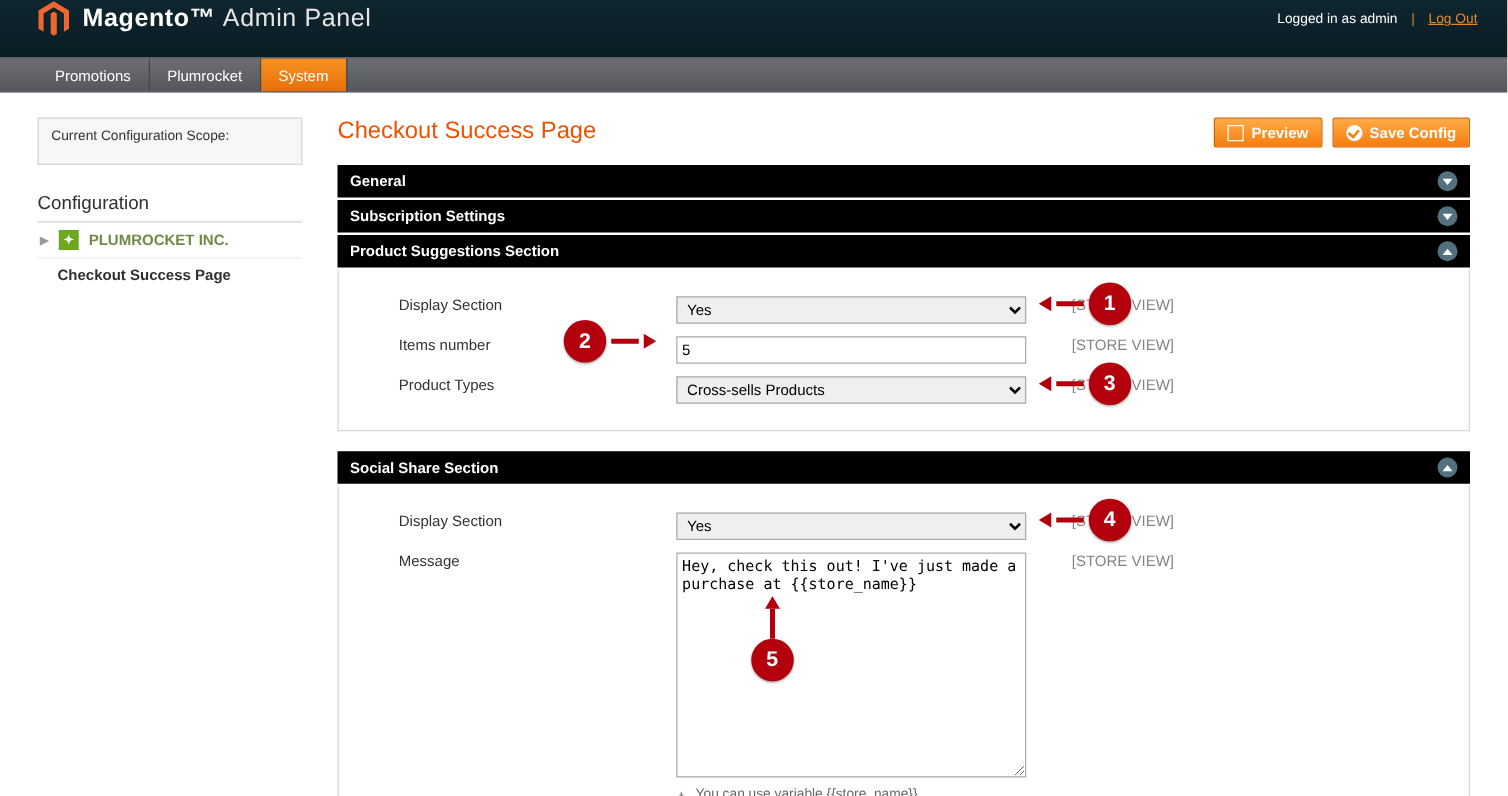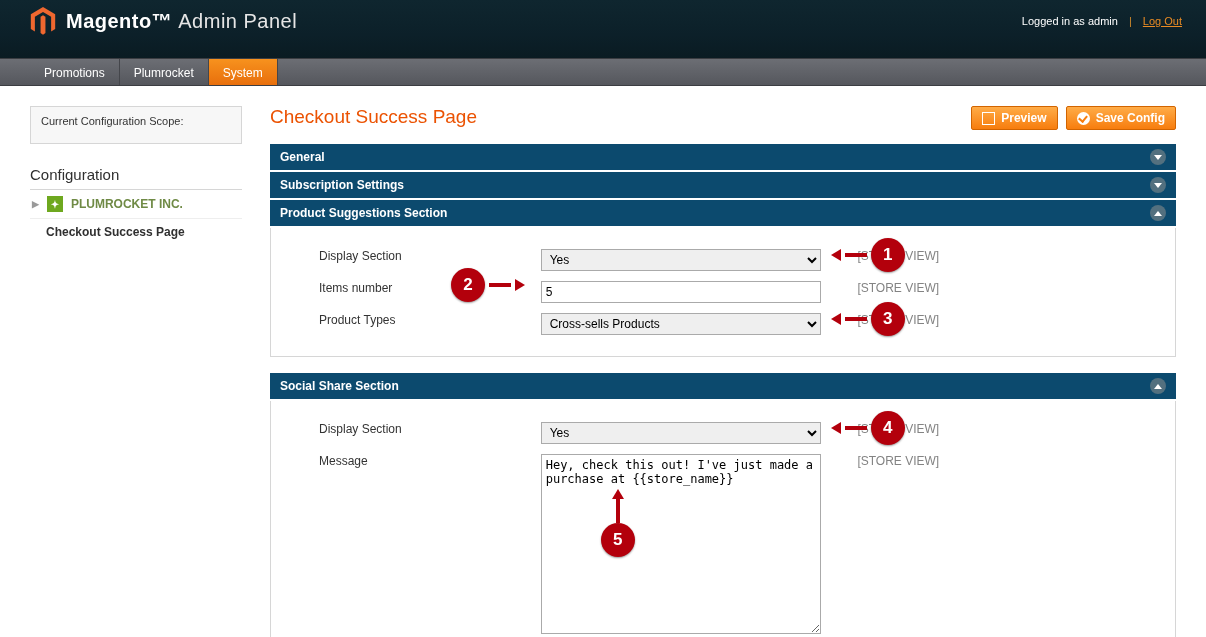--- a/index.html
+++ b/index.html
@@ -6,21 +6,21 @@
   body {
     margin: 0;
     font-family: Arial, Helvetica, sans-serif;
     font-size: 12px;
     color: #2f2f2f;
     background: #fff;
   }
 
   
   .header {
-    height: 58px;
+    height: 46px;
     background: linear-gradient(#0f262f, #0c2029 60%, #0a1b22);
     display: flex;
     align-items: center;
     padding: 0 24px 16px 30px;
     color: #fff;
   }
   .logo {
     display: flex;
     align-items: center;
     gap: 10px;
@@ -120,21 +120,21 @@
     position:relative;
   }
   .ic.check::after{
     content:""; position:absolute; left:3px; top:2px;
     width:4px;height:6px;border:solid #f77d0e;border-width:0 2px 2px 0;
     transform:rotate(40deg);
   }
 
   
   .secbar {
-    background:#0c4a6e;color:#fff;font-weight:700;
+    background:#000000;color:#fff;font-weight:700;
     padding:5px 10px; font-size:12px;
     display:flex;align-items:center; margin:2px 0;
     position:relative;
     gap:32px;
   }
   .secbar .tog {
     margin-left:auto; width:16px;height:16px;border-radius:50%;
     background:#53707f; display:flex;align-items:center;justify-content:center;
   }
   .secbar .tog::after{

